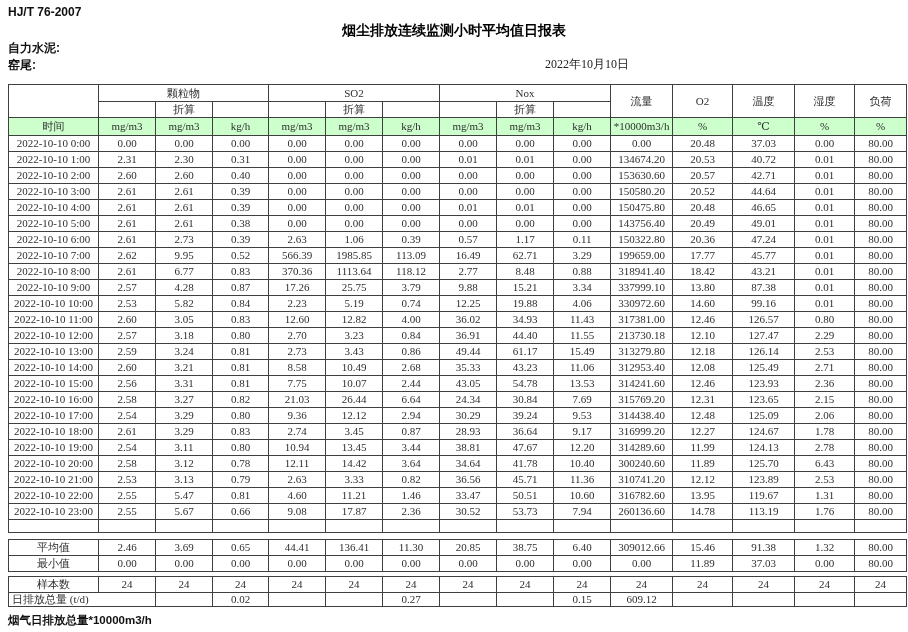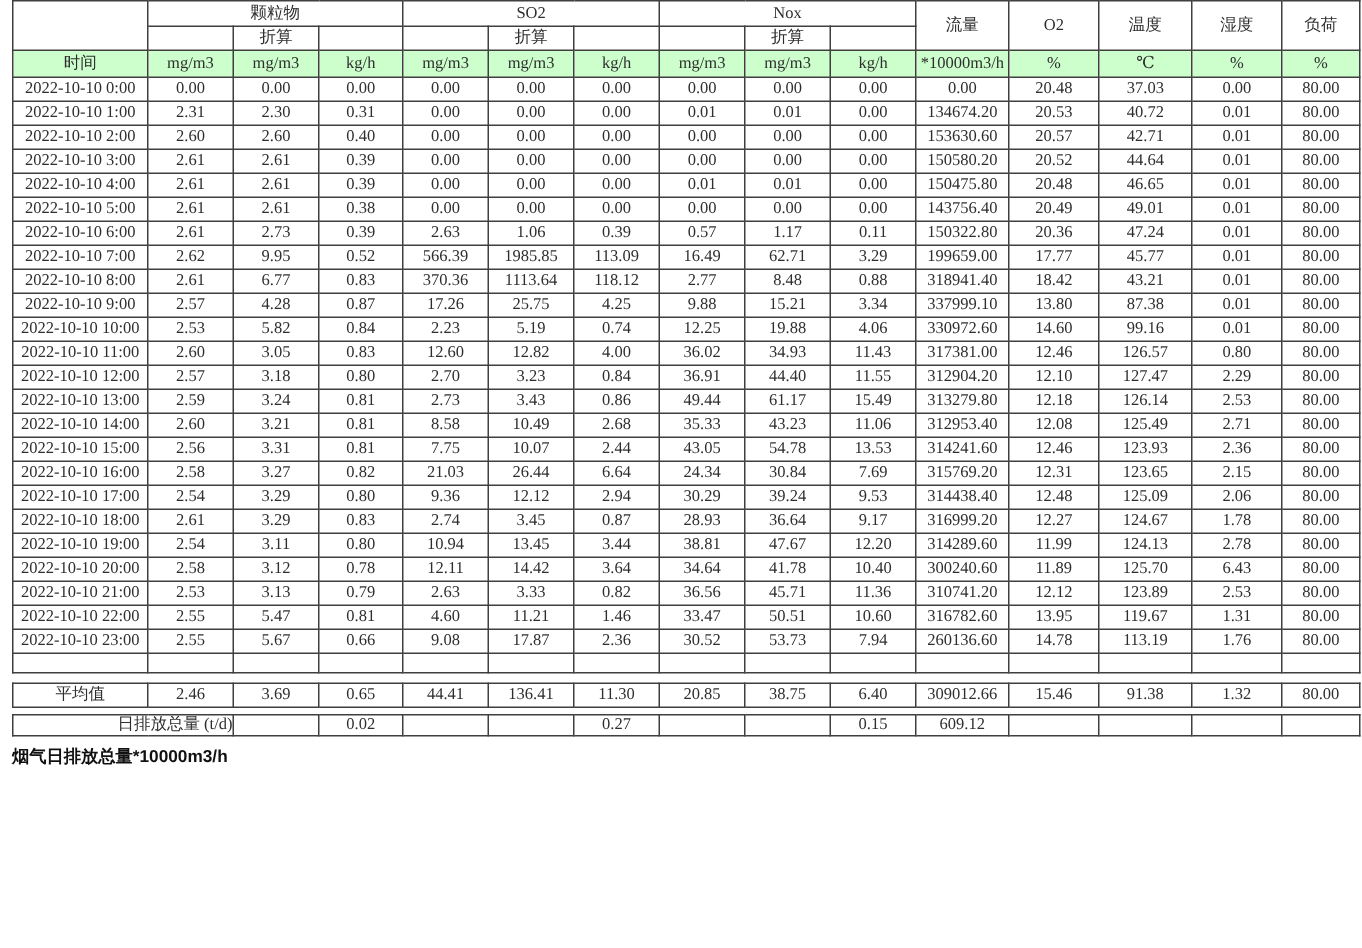--- a/index.html
+++ b/index.html
@@ -21,31 +21,38 @@
   tr.h2 th { height:15px; }
   tr.h3 th { height:17px; }
   .green { background:#ccffcc; }
   tbody td { height:15px; }
   tr.blank-row td { height:12px; }
   .sum-table { margin-top:6px; }
   .sum-table td { height:15px; }
   .tot-table { margin-top:4px; }
   .tot-table td { height:15px; }
   tr.daily td { height:13px; }
-  td.label-left { text-align:right; padding-left:3px;margin-top:40px; }
+  td.label-left { text-align:left; padding-left:3px;margin-top:40px; }
 
   .doc-footer { position:relative; margin-top:6px; margin-left:8px;
                 font-family:"Liberation Sans","DejaVu Sans",sans-serif; font-weight:bold; font-size:11.5px; color:#111; }
   .foot-line1 { margin-bottom:4px; }
 </style>
 </head>
 <body>
 
 <div class="page">
 
+  <div class="doc-header">
+    <div class="std-code">HJ/T 76-2007</div>
+    <div class="report-title">烟尘排放连续监测小时平均值日报表</div>
+    <div class="company">自力水泥:</div>
+    <div class="site">窑尾:</div>
+    <div class="report-date">2022年10月10日</div>
+  </div>
 
   <table class="main-table">
     <colgroup>
       <col style="width:90px">
         <col style="width:57px">
         <col style="width:57px">
         <col style="width:56px">
       <col style="width:57px">
         <col style="width:57px">
         <col style="width:57px">
@@ -253,21 +260,21 @@
           <td>0.01</td>
           <td>80.00</td>
         </tr>
         <tr>
           <td>2022-10-10 9:00</td>
           <td>2.57</td>
           <td>4.28</td>
           <td>0.87</td>
           <td>17.26</td>
           <td>25.75</td>
-          <td>4.25</td>
+          <td>3.79</td>
           <td>9.88</td>
           <td>15.21</td>
           <td>3.34</td>
           <td>337999.10</td>
           <td>13.80</td>
           <td>87.38</td>
           <td>0.01</td>
           <td>80.00</td>
         </tr>
         <tr>
@@ -308,21 +315,21 @@
           <td>2022-10-10 12:00</td>
           <td>2.57</td>
           <td>3.18</td>
           <td>0.80</td>
           <td>2.70</td>
           <td>3.23</td>
           <td>0.84</td>
           <td>36.91</td>
           <td>44.40</td>
           <td>11.55</td>
-          <td>312904.20</td>
+          <td>213730.18</td>
           <td>12.10</td>
           <td>127.47</td>
           <td>2.29</td>
           <td>80.00</td>
         </tr>
         <tr>
           <td>2022-10-10 13:00</td>
           <td>2.59</td>
           <td>3.24</td>
           <td>0.81</td>
@@ -557,20 +564,37 @@
           <td>11.30</td>
           <td>20.85</td>
           <td>38.75</td>
           <td>6.40</td>
           <td>309012.66</td>
           <td>15.46</td>
           <td>91.38</td>
           <td>1.32</td>
           <td>80.00</td>
         </tr>
+        <tr>
+          <td>最小值</td>
+          <td>0.00</td>
+          <td>0.00</td>
+          <td>0.00</td>
+          <td>0.00</td>
+          <td>0.00</td>
+          <td>0.00</td>
+          <td>0.00</td>
+          <td>0.00</td>
+          <td>0.00</td>
+          <td>0.00</td>
+          <td>11.89</td>
+          <td>37.03</td>
+          <td>0.00</td>
+          <td>80.00</td>
+        </tr>
       </tbody>
   </table>
 
   <table class="tot-table">
     <colgroup>
       <col style="width:90px">
         <col style="width:57px">
         <col style="width:57px">
         <col style="width:56px">
       <col style="width:57px">
@@ -579,20 +603,37 @@
       <col style="width:57px">
         <col style="width:57px">
         <col style="width:57px">
       <col style="width:62px">
         <col style="width:60px">
         <col style="width:62px">
         <col style="width:60px">
         <col style="width:52px">
     </colgroup>
     <tbody>
+        <tr>
+          <td>样本数</td>
+          <td>24</td>
+          <td>24</td>
+          <td>24</td>
+          <td>24</td>
+          <td>24</td>
+          <td>24</td>
+          <td>24</td>
+          <td>24</td>
+          <td>24</td>
+          <td>24</td>
+          <td>24</td>
+          <td>24</td>
+          <td>24</td>
+          <td>24</td>
+        </tr>
         <tr class="daily">
           <td colspan="2" class="label-left">日排放总量 (t/d)</td>
           <td></td>
           <td>0.02</td>
           <td></td>
           <td></td>
           <td>0.27</td>
           <td></td>
           <td></td>
           <td>0.15</td>

